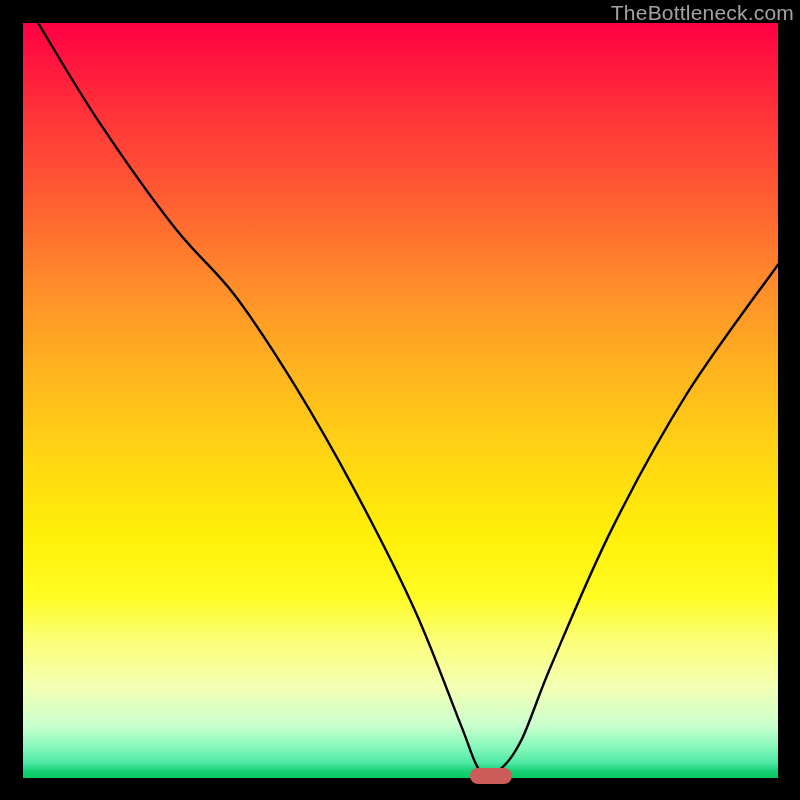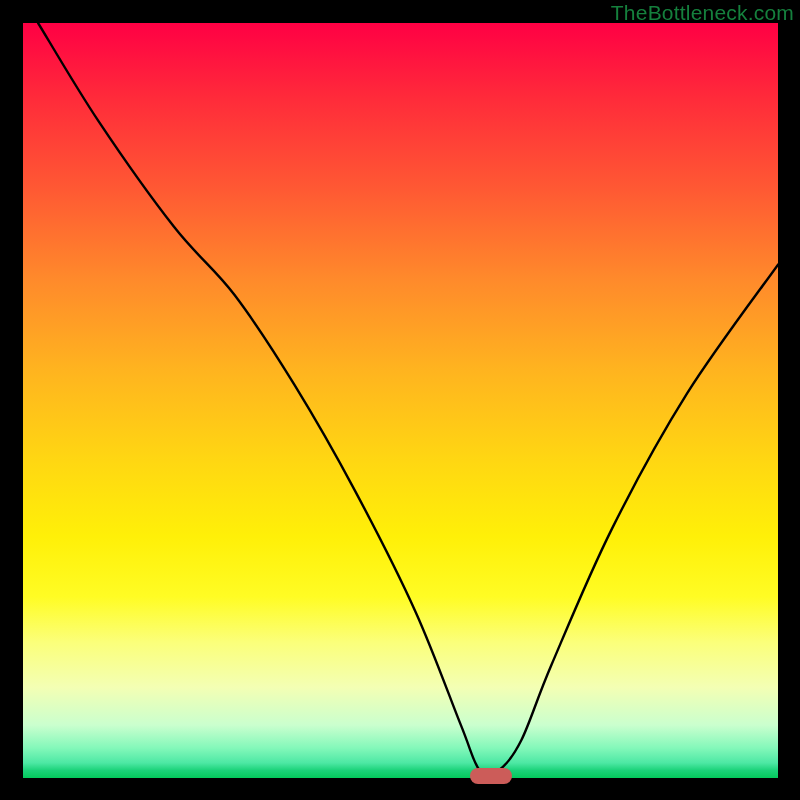--- a/index.html
+++ b/index.html
@@ -42,21 +42,21 @@
       #1bd279 99%,
       #04c95c 100%
     );
   }
   .watermark {
     position: absolute;
     top: 1px;
     right: 6px;
     font-size: 21px;
     font-weight: 400;
-    color: #15803d;
+    color: #a3a3a3;
     letter-spacing: 0.2px;
     user-select: none;
   }
   svg.curve {
     position: absolute;
     left: 0;
     top: 0;
     width: 755px;
     height: 755px;
   }

